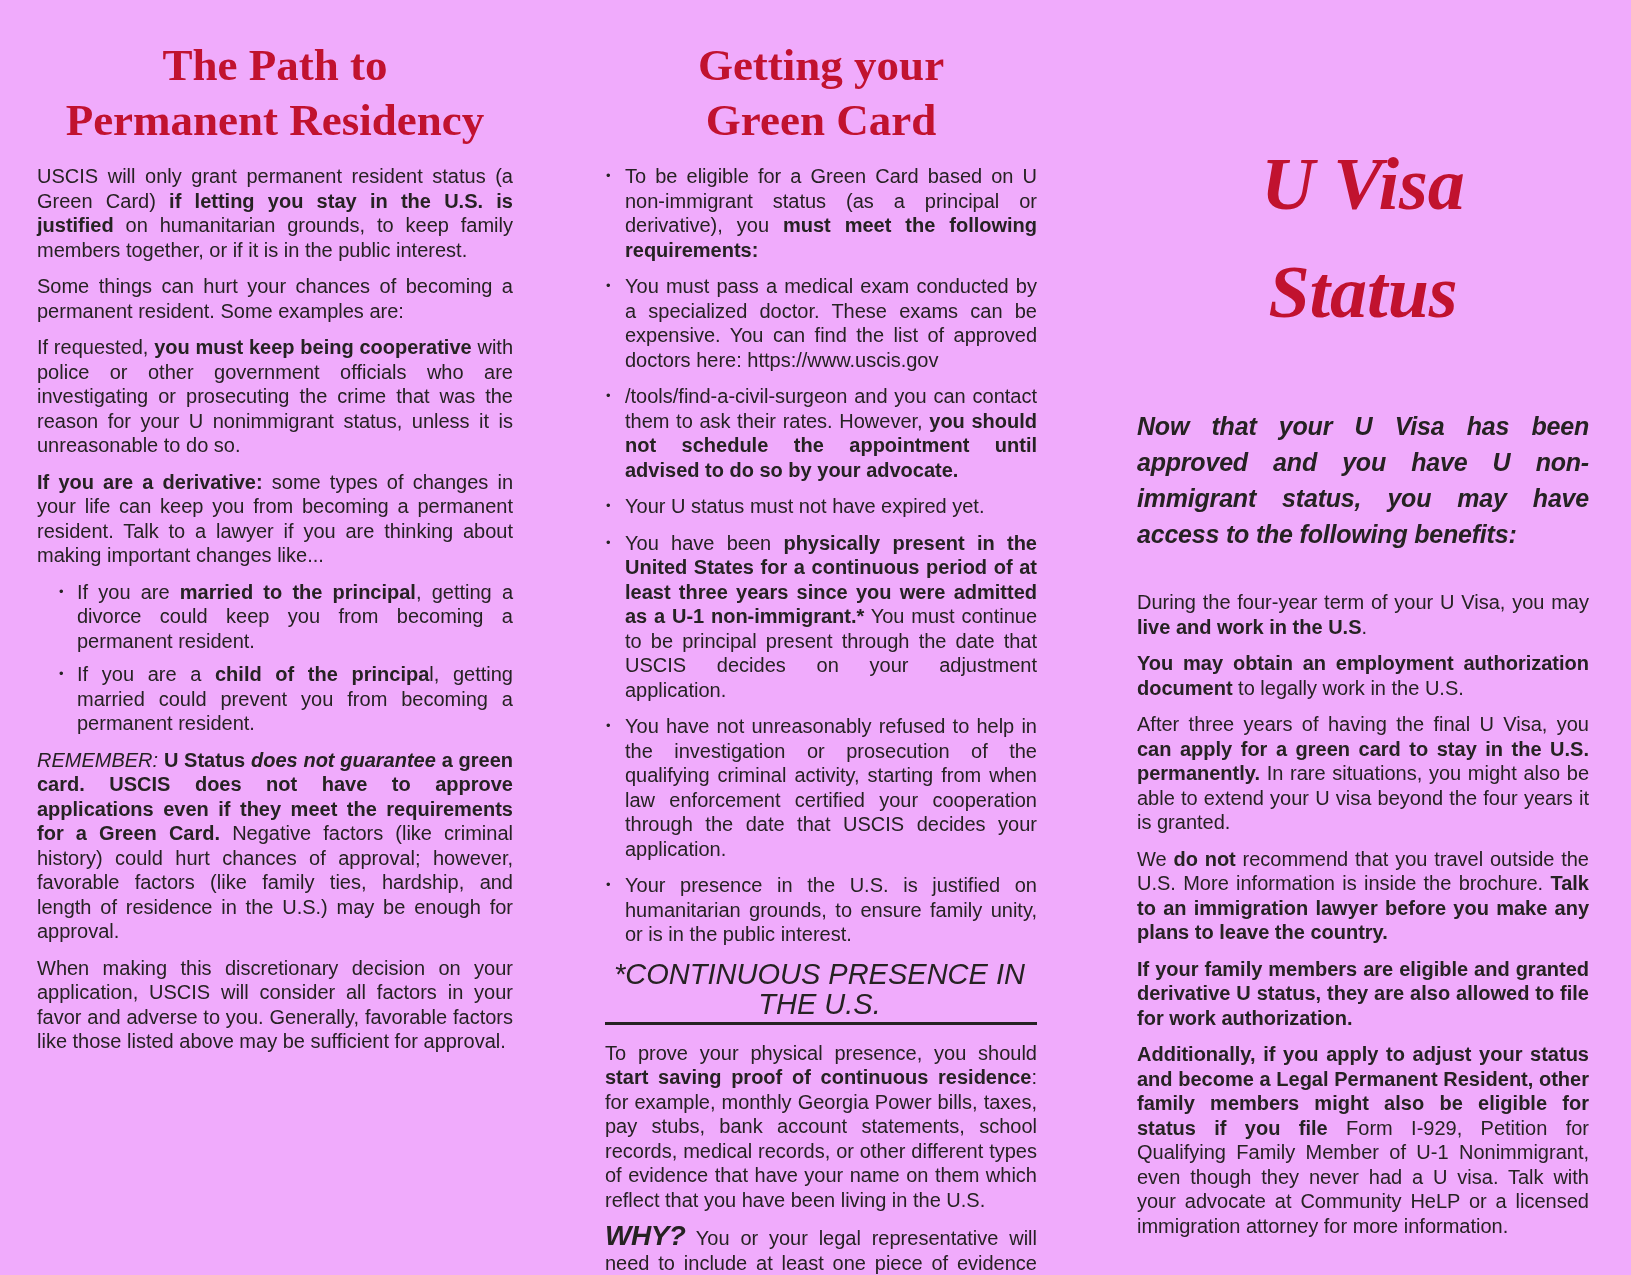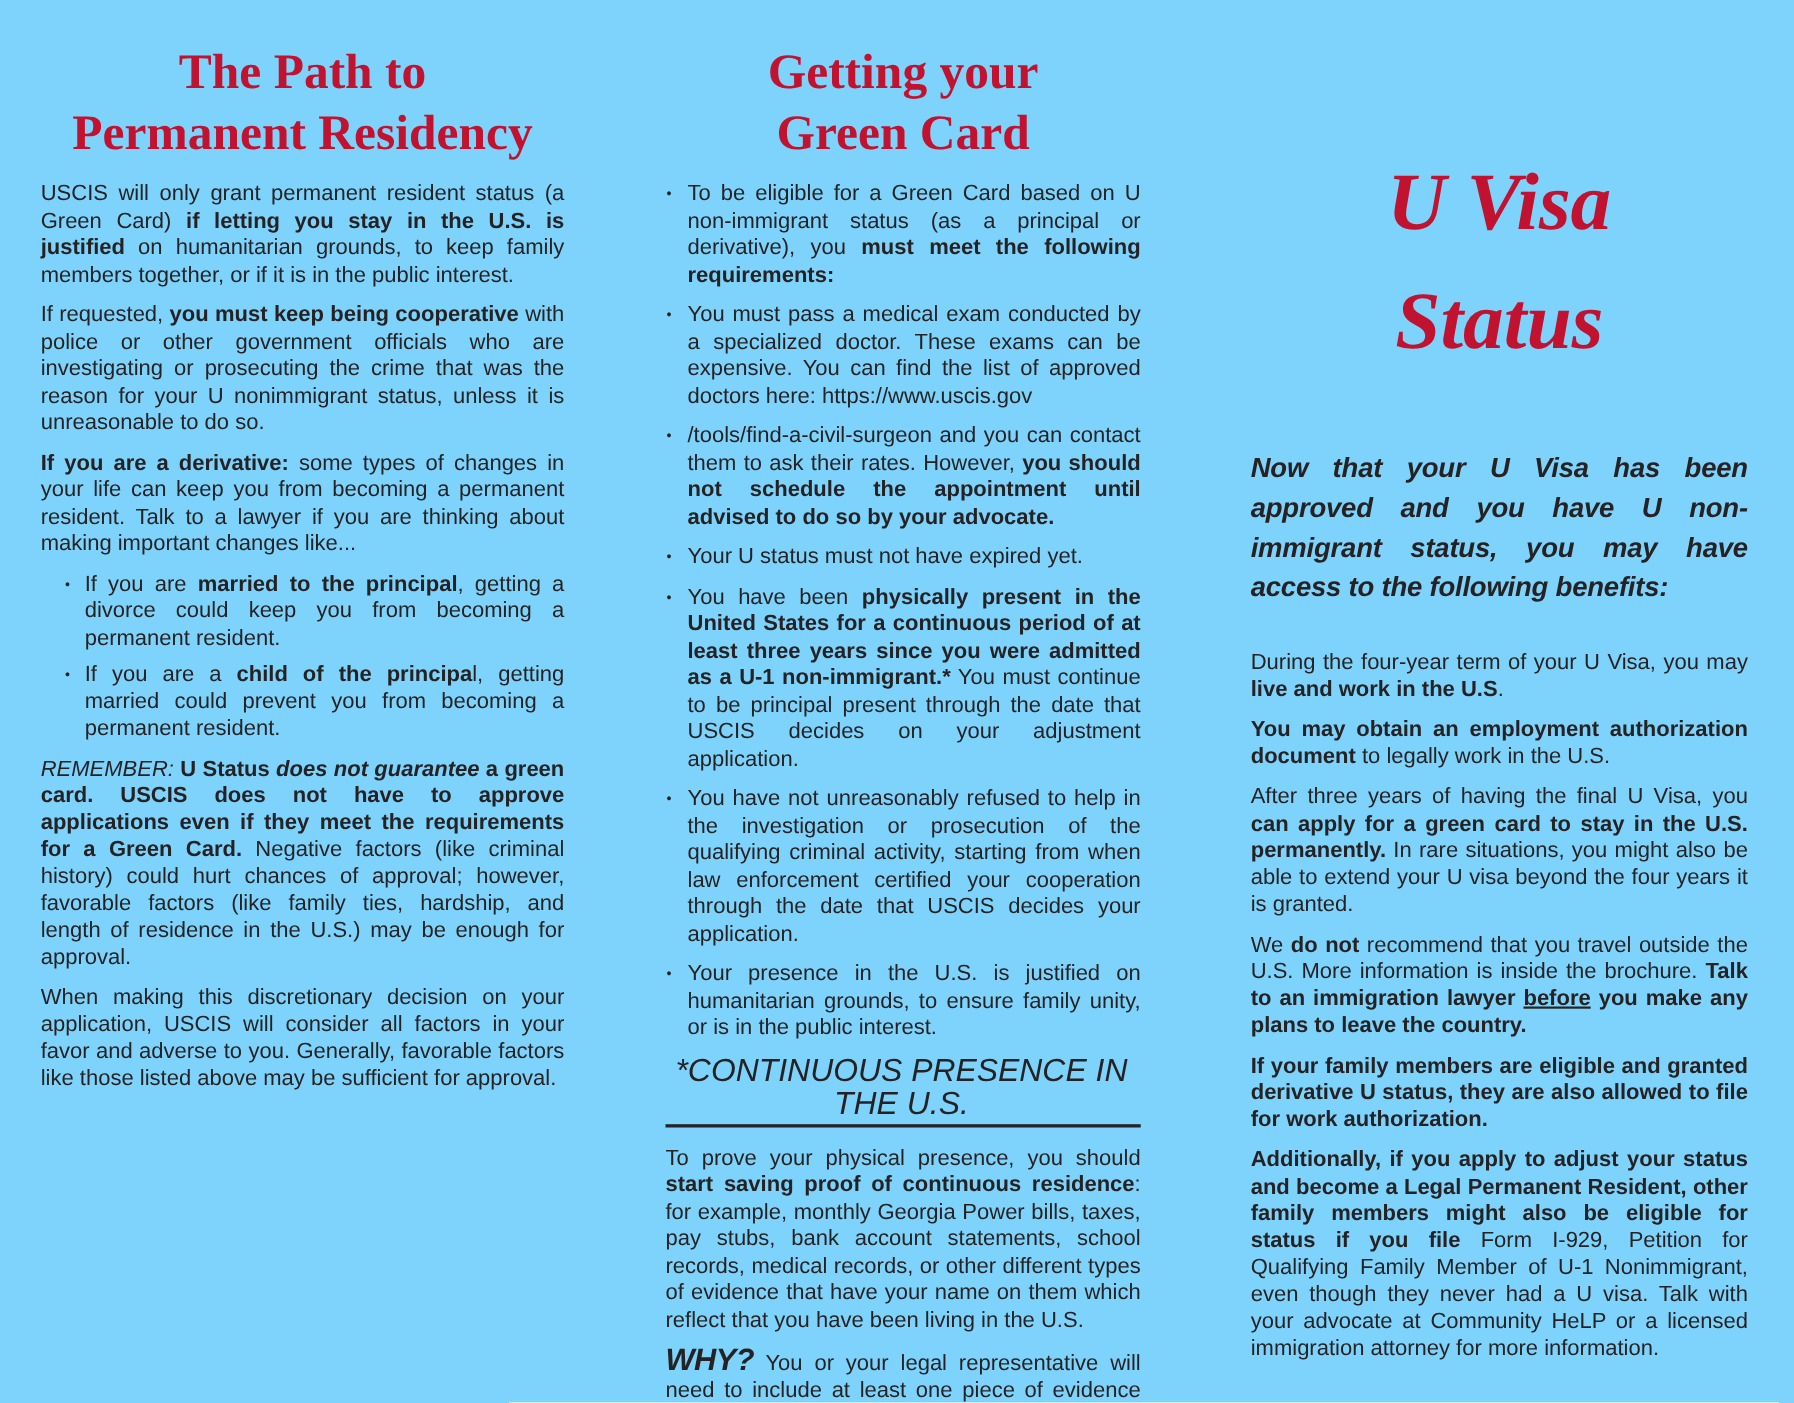--- a/index.html
+++ b/index.html
@@ -36,21 +36,21 @@
     font-size:25px;line-height:36px;
     letter-spacing:-0.2px;
     margin:62px 0 38px;
     text-align:justify;
   }
   .body{font-size:20px;line-height:24.5px;margin:12px 0;}
   .j{text-align:justify;}
 
   span.b{font-weight:700;}
   span.i{font-style:italic;}
-  span.u{text-decoration:underline;}
+  span.u{}
   span.why{font-size:28px;letter-spacing:-0.5px;}
 
   ul.list{list-style:none;margin:0;padding:0;}
   ul.list li{position:relative;font-size:20px;line-height:24.5px;}
   ul.list li::before{
     content:"•";
     position:absolute;
     font-size:13px;line-height:24.5px;
   }
   .red-list{color:var(--accent,#c1122f);margin:17px 0 20px;}
@@ -73,25 +73,26 @@
   }
   .mid-heading .hd{
     display:inline-block;
     border-bottom:3px solid var(--ink,#262223);
     padding:0 5px 3px 2px;
   }
 </style>
 </head>
 <body>
 
-<div class="page" style="--accent: #c1122f; --ink: #262223; background: #7dd3fc;">
+<div class="page" style="--accent: #c1122f; --ink: #262223; background: #f0abfc;">
 
   <section class="col col-left">
     <h1 class="title"><span>The Path to</span><br><span>Permanent Residency</span></h1>
     <p class="body j"><span>USCIS will only grant permanent resident status (a Green Card) </span><span class="b">if letting you stay in the U.S. is justified</span><span> on humanitarian grounds, to keep family members together, or if it is in the public interest.</span></p>
+    <p class="body j">Some things can hurt your chances of becoming a permanent resident. Some examples are:</p>
     <p class="body j"><span>If requested, </span><span class="b">you must keep being cooperative</span><span> with police or other government officials who are investigating or prosecuting the crime that was the reason for your U nonimmigrant status, unless it is unreasonable to do so.</span></p>
     <p class="body j"><span class="b">If you are a derivative:</span><span> some types of changes in your life can keep you from becoming a permanent resident. Talk to a lawyer if you are thinking about making important changes like...</span></p>
     <ul class="list sub-list">
       <li class="j"><span>If you are </span><span class="b">married to the principal</span><span>, getting a divorce could keep you from becoming a permanent resident.</span></li>
       <li class="j"><span>If you are a </span><span class="b">child of the principa</span><span>l, getting married could prevent you from becoming a permanent resident.</span></li>
     </ul>
     <p class="body j"><span class="i">REMEMBER:</span><span> </span><span class="b">U Status</span><span> </span><span class="b i">does not guarantee</span><span> </span><span class="b">a green card. USCIS does not have to approve applications even if they meet the requirements for a Green Card.</span><span> Negative factors (like criminal history) could hurt chances of approval; however, favorable factors (like family ties, hardship, and length of residence in the U.S.) may be enough for approval.</span></p>
     <p class="body j">When making this discretionary decision on your application, USCIS will consider all factors in your favor and adverse to you. Generally, favorable factors like those listed above may be sufficient for approval.</p>
   </section>
 

